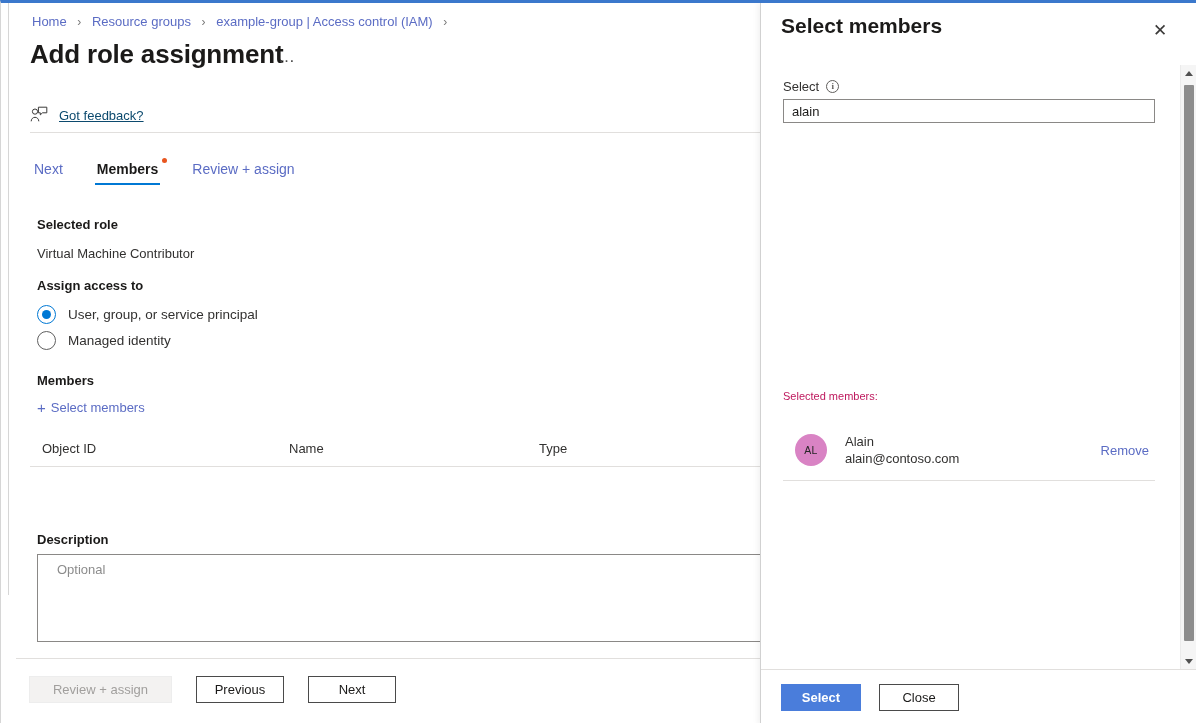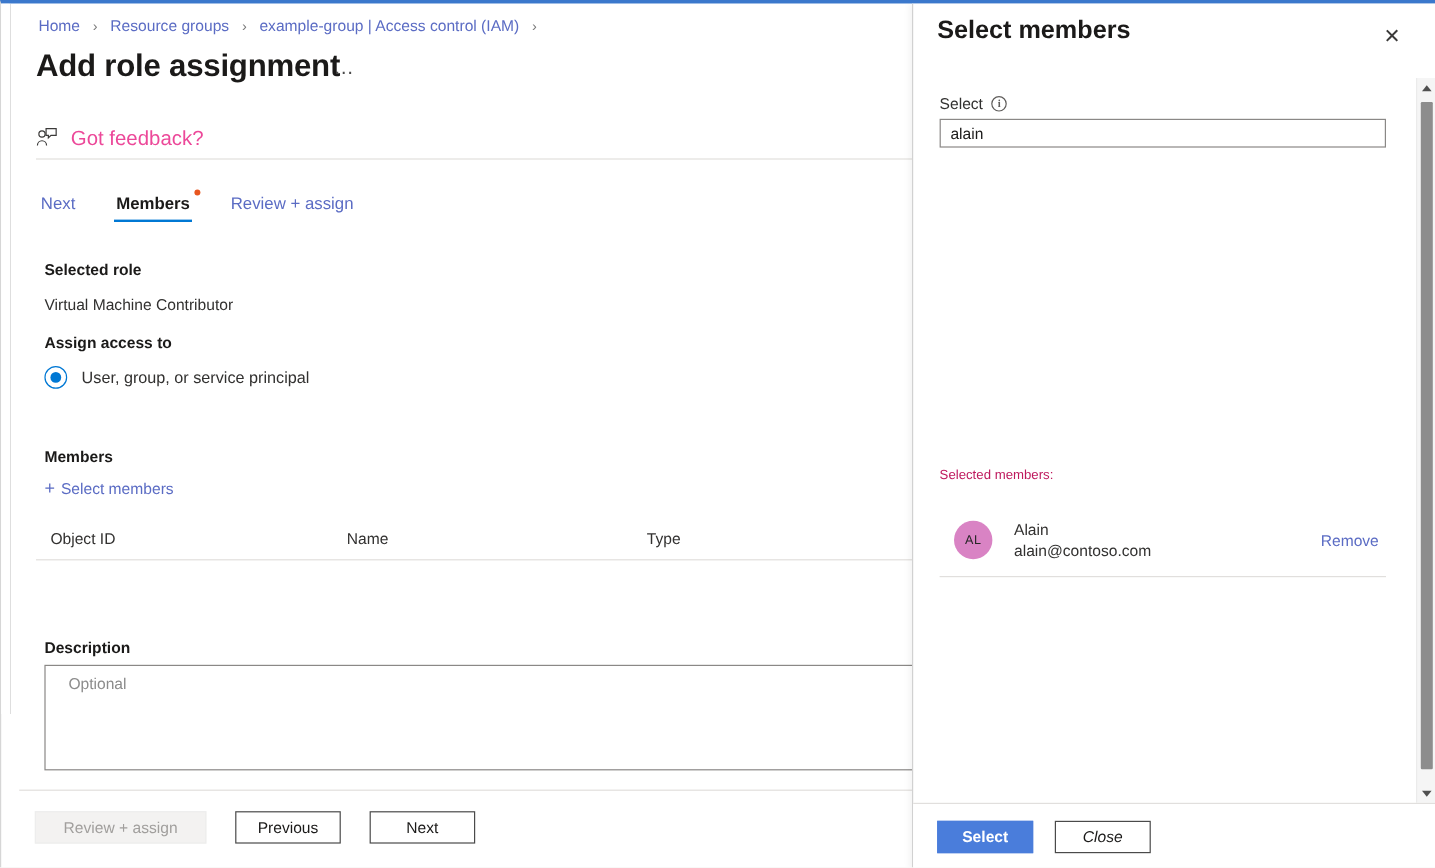--- a/index.html
+++ b/index.html
@@ -68,23 +68,24 @@
   .feedback-row {
     position: absolute;
     left: 22px; top: 96px;
     width: 740px; height: 34px;
     display: flex;
     align-items: center;
     gap: 11px;
     border-bottom: 1px solid #e1dfdd;
   }
   .feedback-label {
-    font-size: 17px;
-    color: #ec4899;
-    cursor: pointer;
+    font-size: 13px;
+    color: #0c4a6e;
+    cursor: pointer;
+    text-decoration: underline;
   }
 
   .tabs {
     position: absolute;
     left: 24px; top: 155px;
     display: flex;
     align-items: flex-start;
     gap: 30px;
   }
   .tab {
@@ -407,21 +408,21 @@
     border-top: 1px solid #e1dfdd;
     background: #ffffff;
   }
   .panel-footer-buttons {
     position: absolute;
     left: 20px; top: 14px;
     display: flex;
     gap: 18px;
   }
   .btn-select { min-width: 80px; }
-  .btn-close  { min-width: 80px; font-style: italic; }
+  .btn-close  { min-width: 80px; }
 
   
   .scrollbar {
     position: absolute;
     right: 0; top: 62px;
     width: 16px; height: 604px;
     background: #f5f5f5;
     border-left: 1px solid #ebebeb;
   }
   .sb-arrow {
@@ -496,20 +497,24 @@
     <div class="section-label" id="lbl-selected-role">Selected role</div>
     <div class="static-value" id="val-selected-role">Virtual Machine Contributor</div>
 
     <div class="section-label" id="lbl-assign-access">Assign access to</div>
 
     <div class="radio-group">
       <div class="radio-row checked">
         <span class="radio-mark"></span>
         <span class="radio-text">User, group, or service principal</span>
       </div>
+      <div class="radio-row">
+        <span class="radio-mark"></span>
+        <span class="radio-text">Managed identity</span>
+      </div>
     </div>
 
     <div class="section-label" id="lbl-members">Members</div>
 
     <div class="link-btn">
       <span class="plus-glyph">+</span>
       <span>Select members</span>
     </div>
 
     <div class="members-table">

